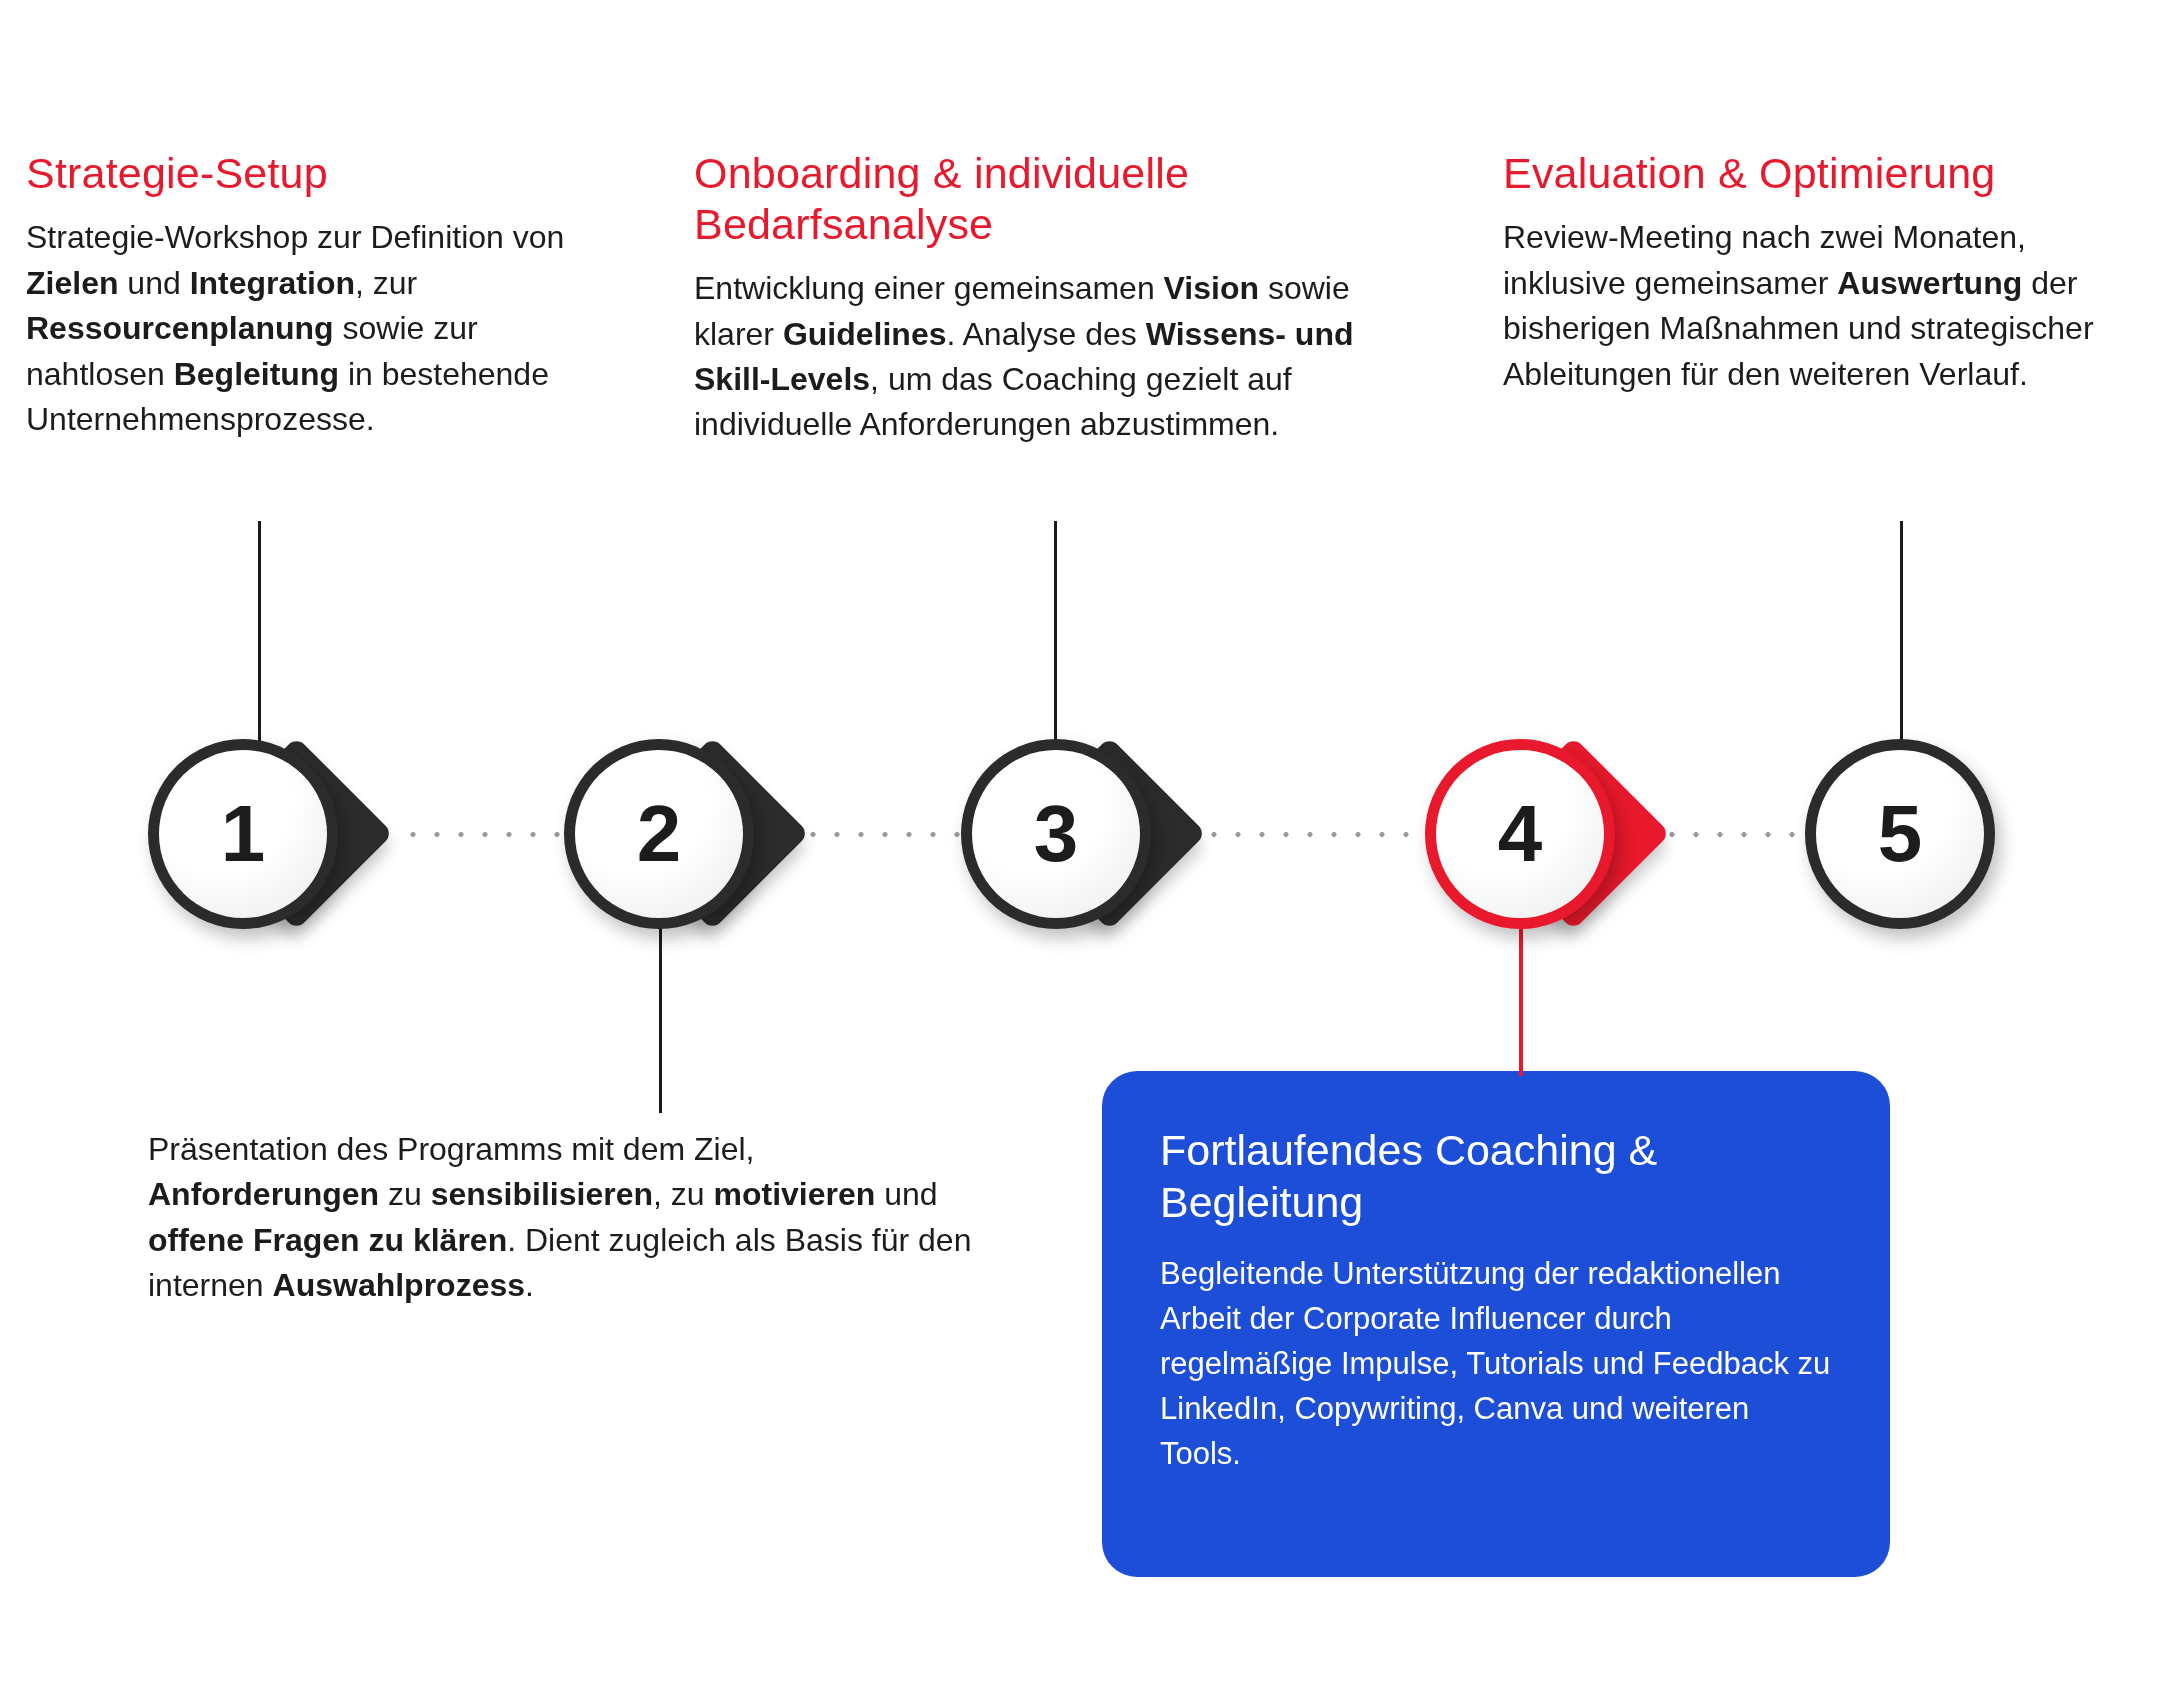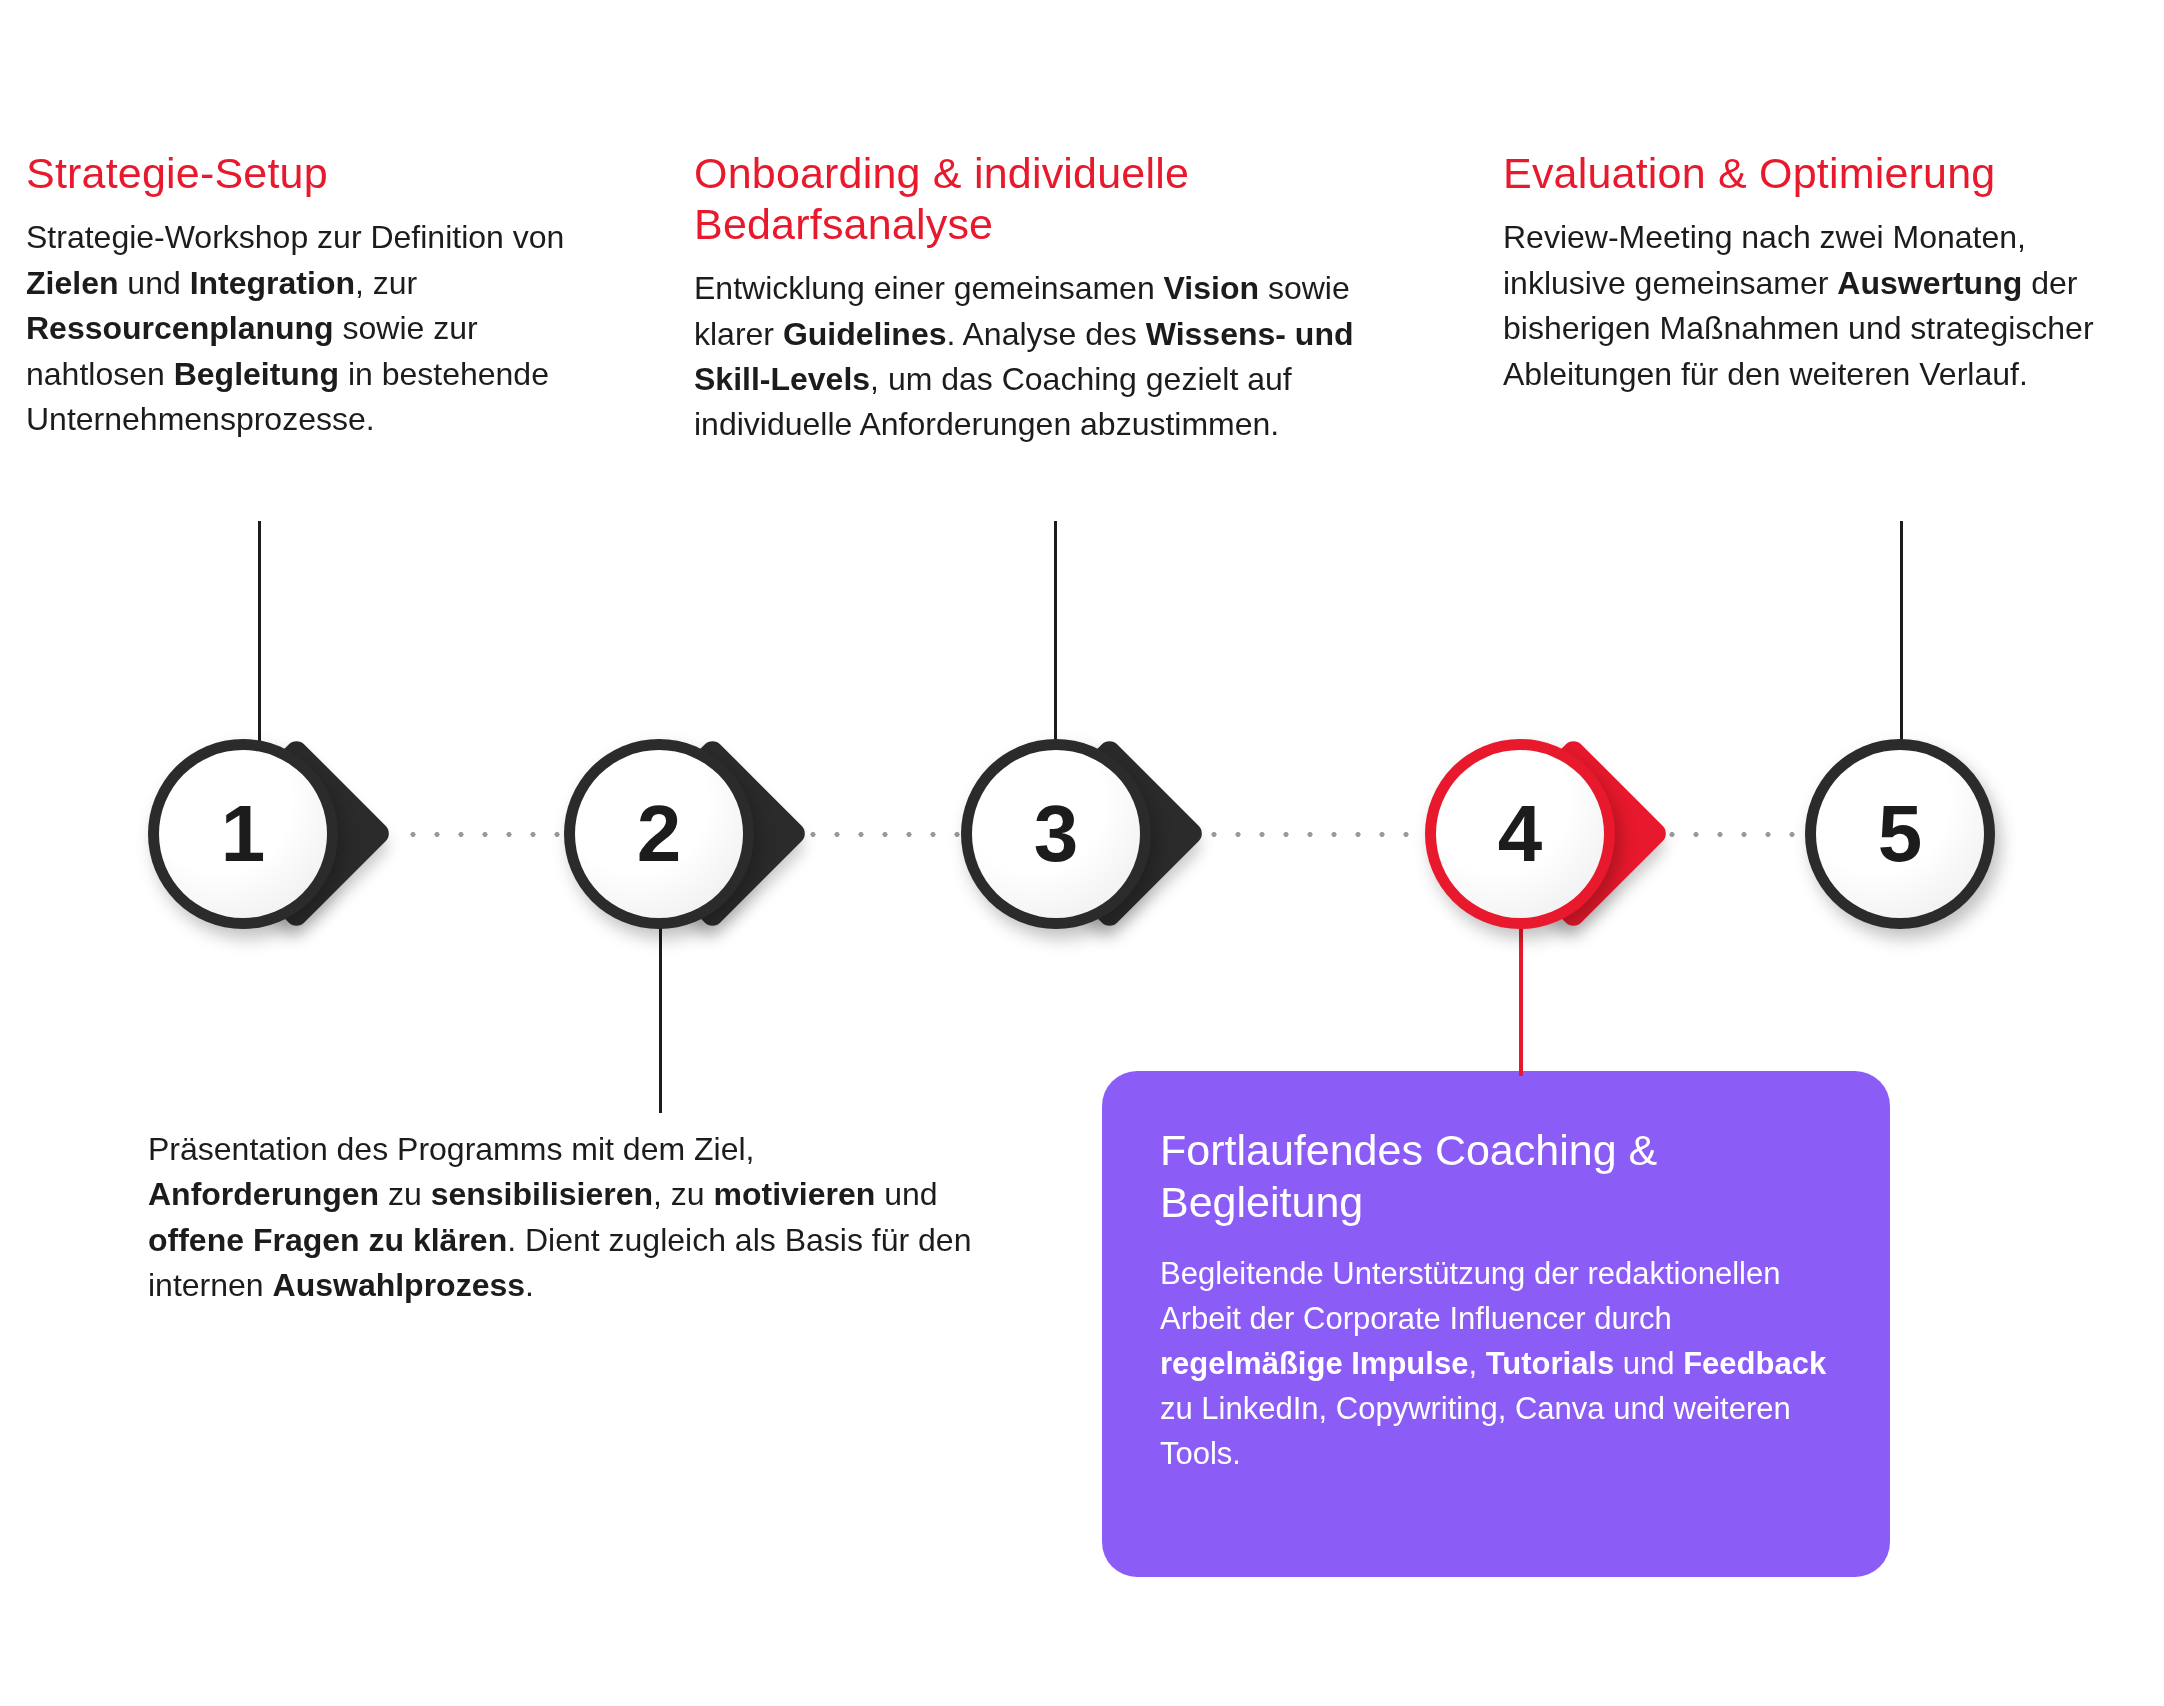--- a/index.html
+++ b/index.html
@@ -51,39 +51,39 @@
   #block-3 { left: 1503px;top: 148px;  width: 649px; }
   #block-5 { left: 148px; top: 1127px; width: 835px; }
 
   
   #card-4 {
     position: absolute;
     left: 1102px;
     top: 1071px;
     width: 788px;
     height: 506px;
-    background: #8b5cf6;
+    background: #1d4ed8;
     border-radius: 35px;
     box-sizing: border-box;
     padding: 54px 58px 37px 58px;
   }
   #card-4 h2 {
     margin: 0 0 24px 0;
     font-size: 43px;
     font-weight: 400;
     line-height: 1.2;
     color: #ffffff;
   }
   #card-4 p {
     margin: 0;
     font-size: 31px;
     line-height: 1.45;
     color: #ffffff;
   }
-  #card-4 p b { font-weight: 700; }
+  #card-4 p b { font-weight: 400; }
 
   
   .stem {
     position: absolute;
     width: 2.8px;
     background: #1c1c1c;
   }
   .stem.red { background: #e8192c; width: 3.7px; }
 
   

